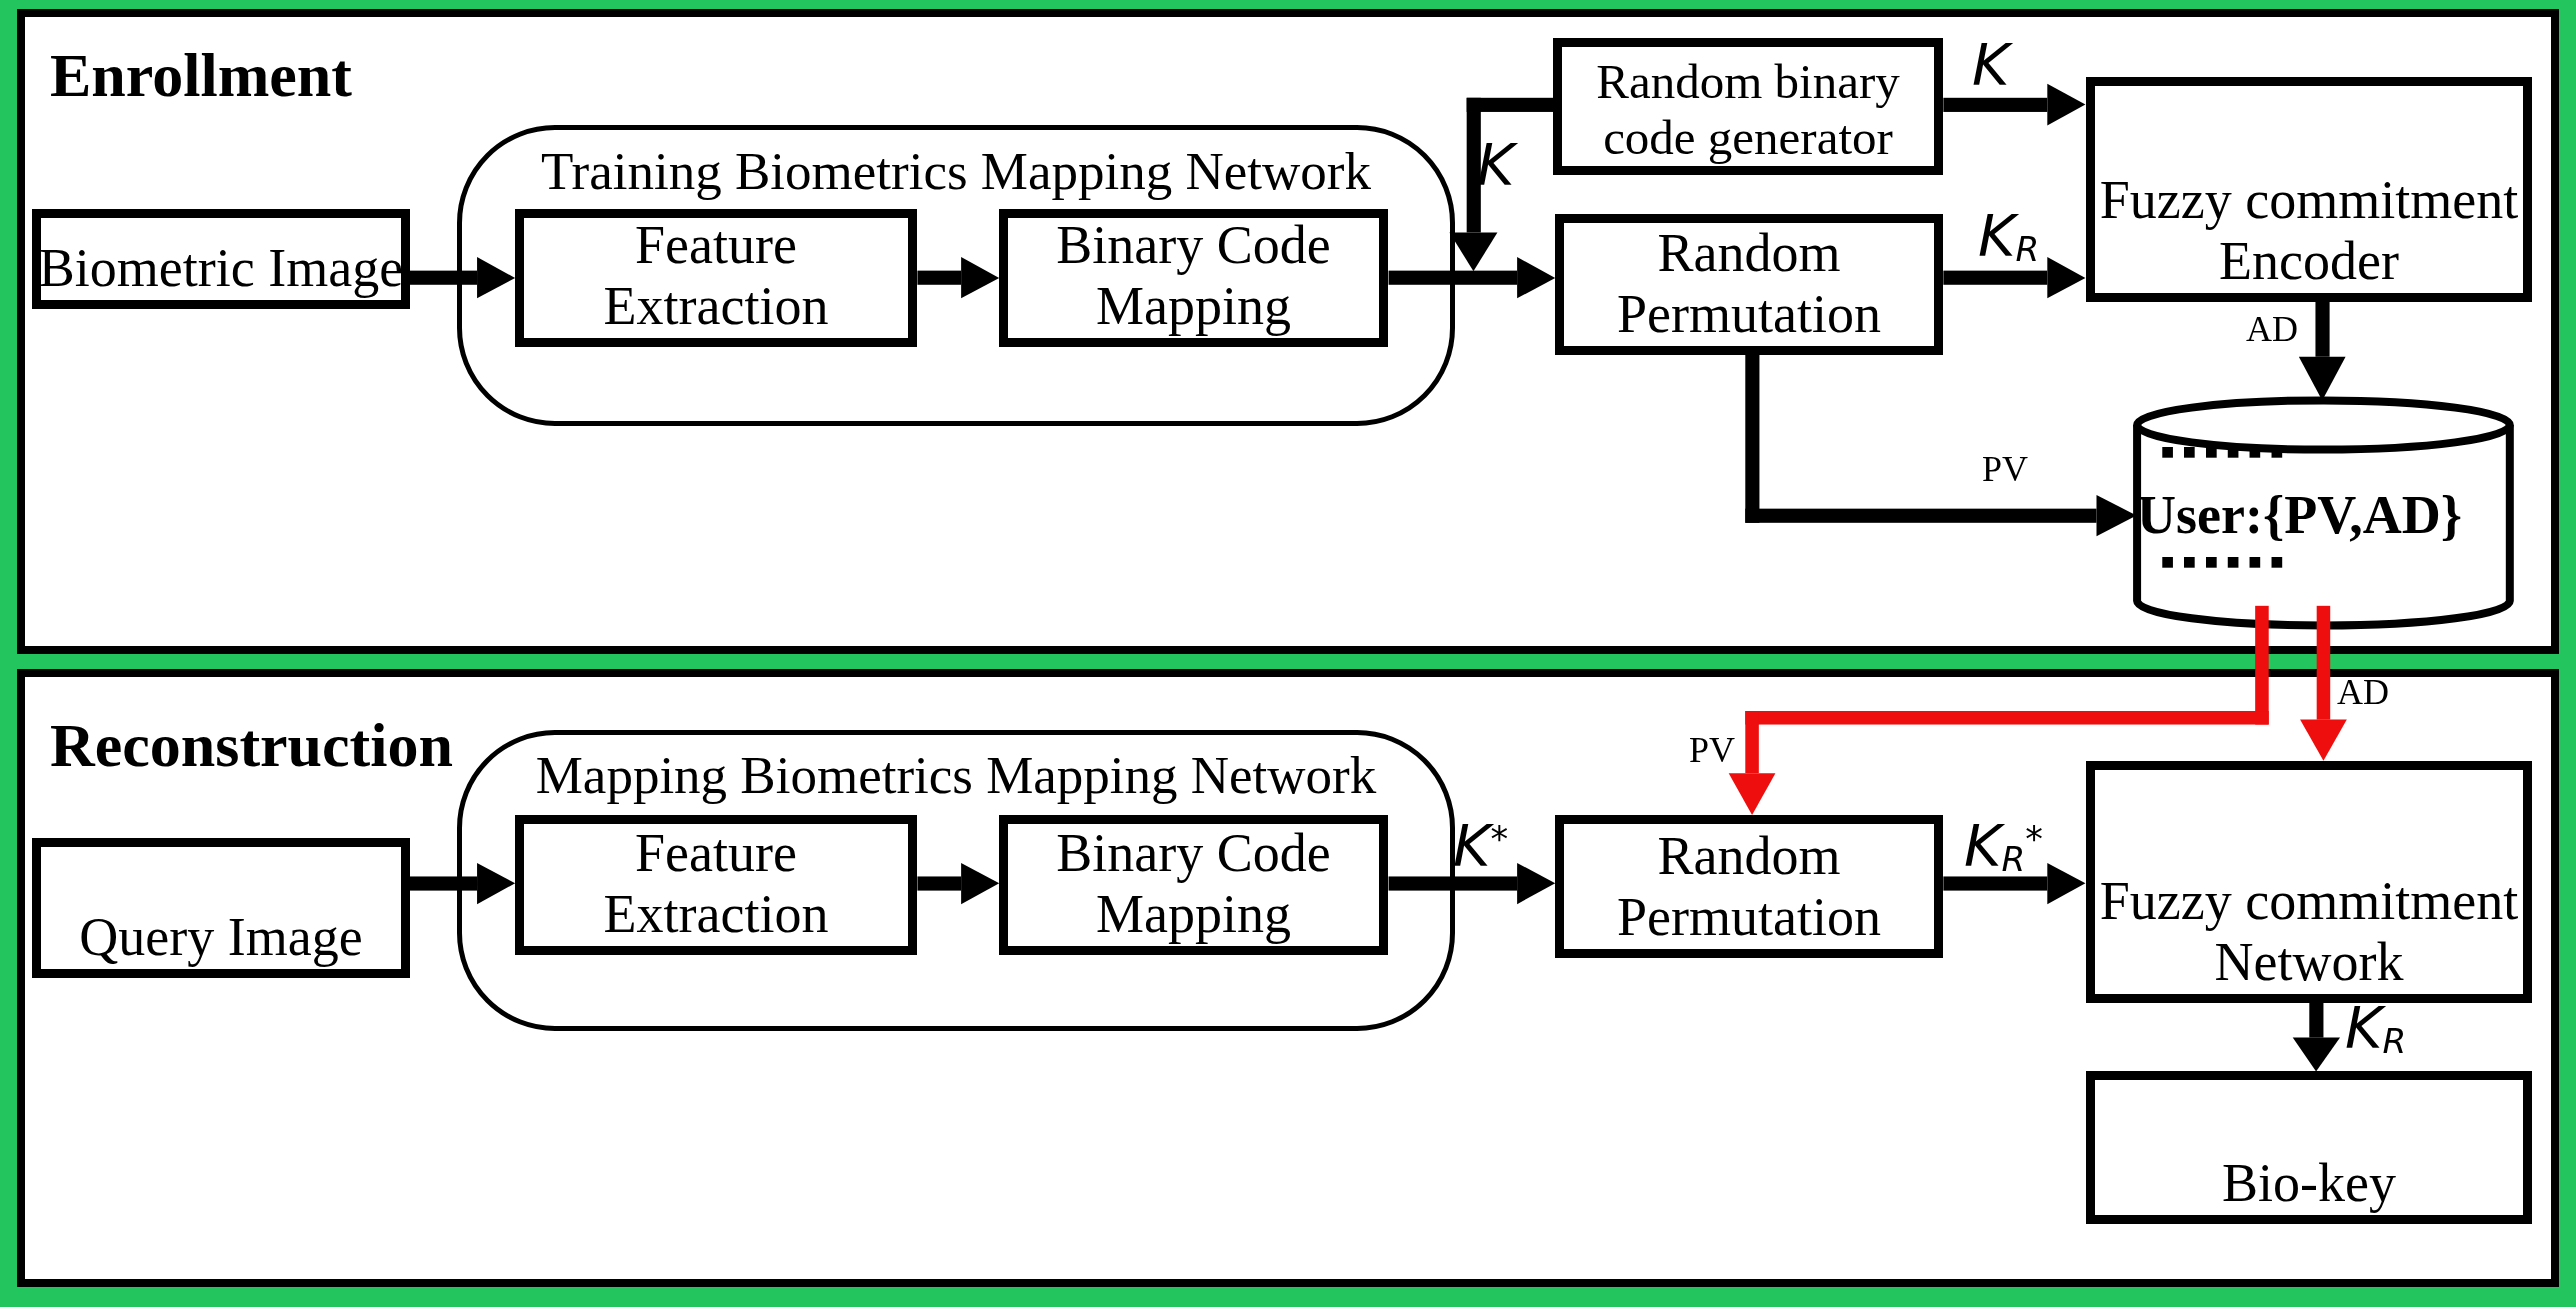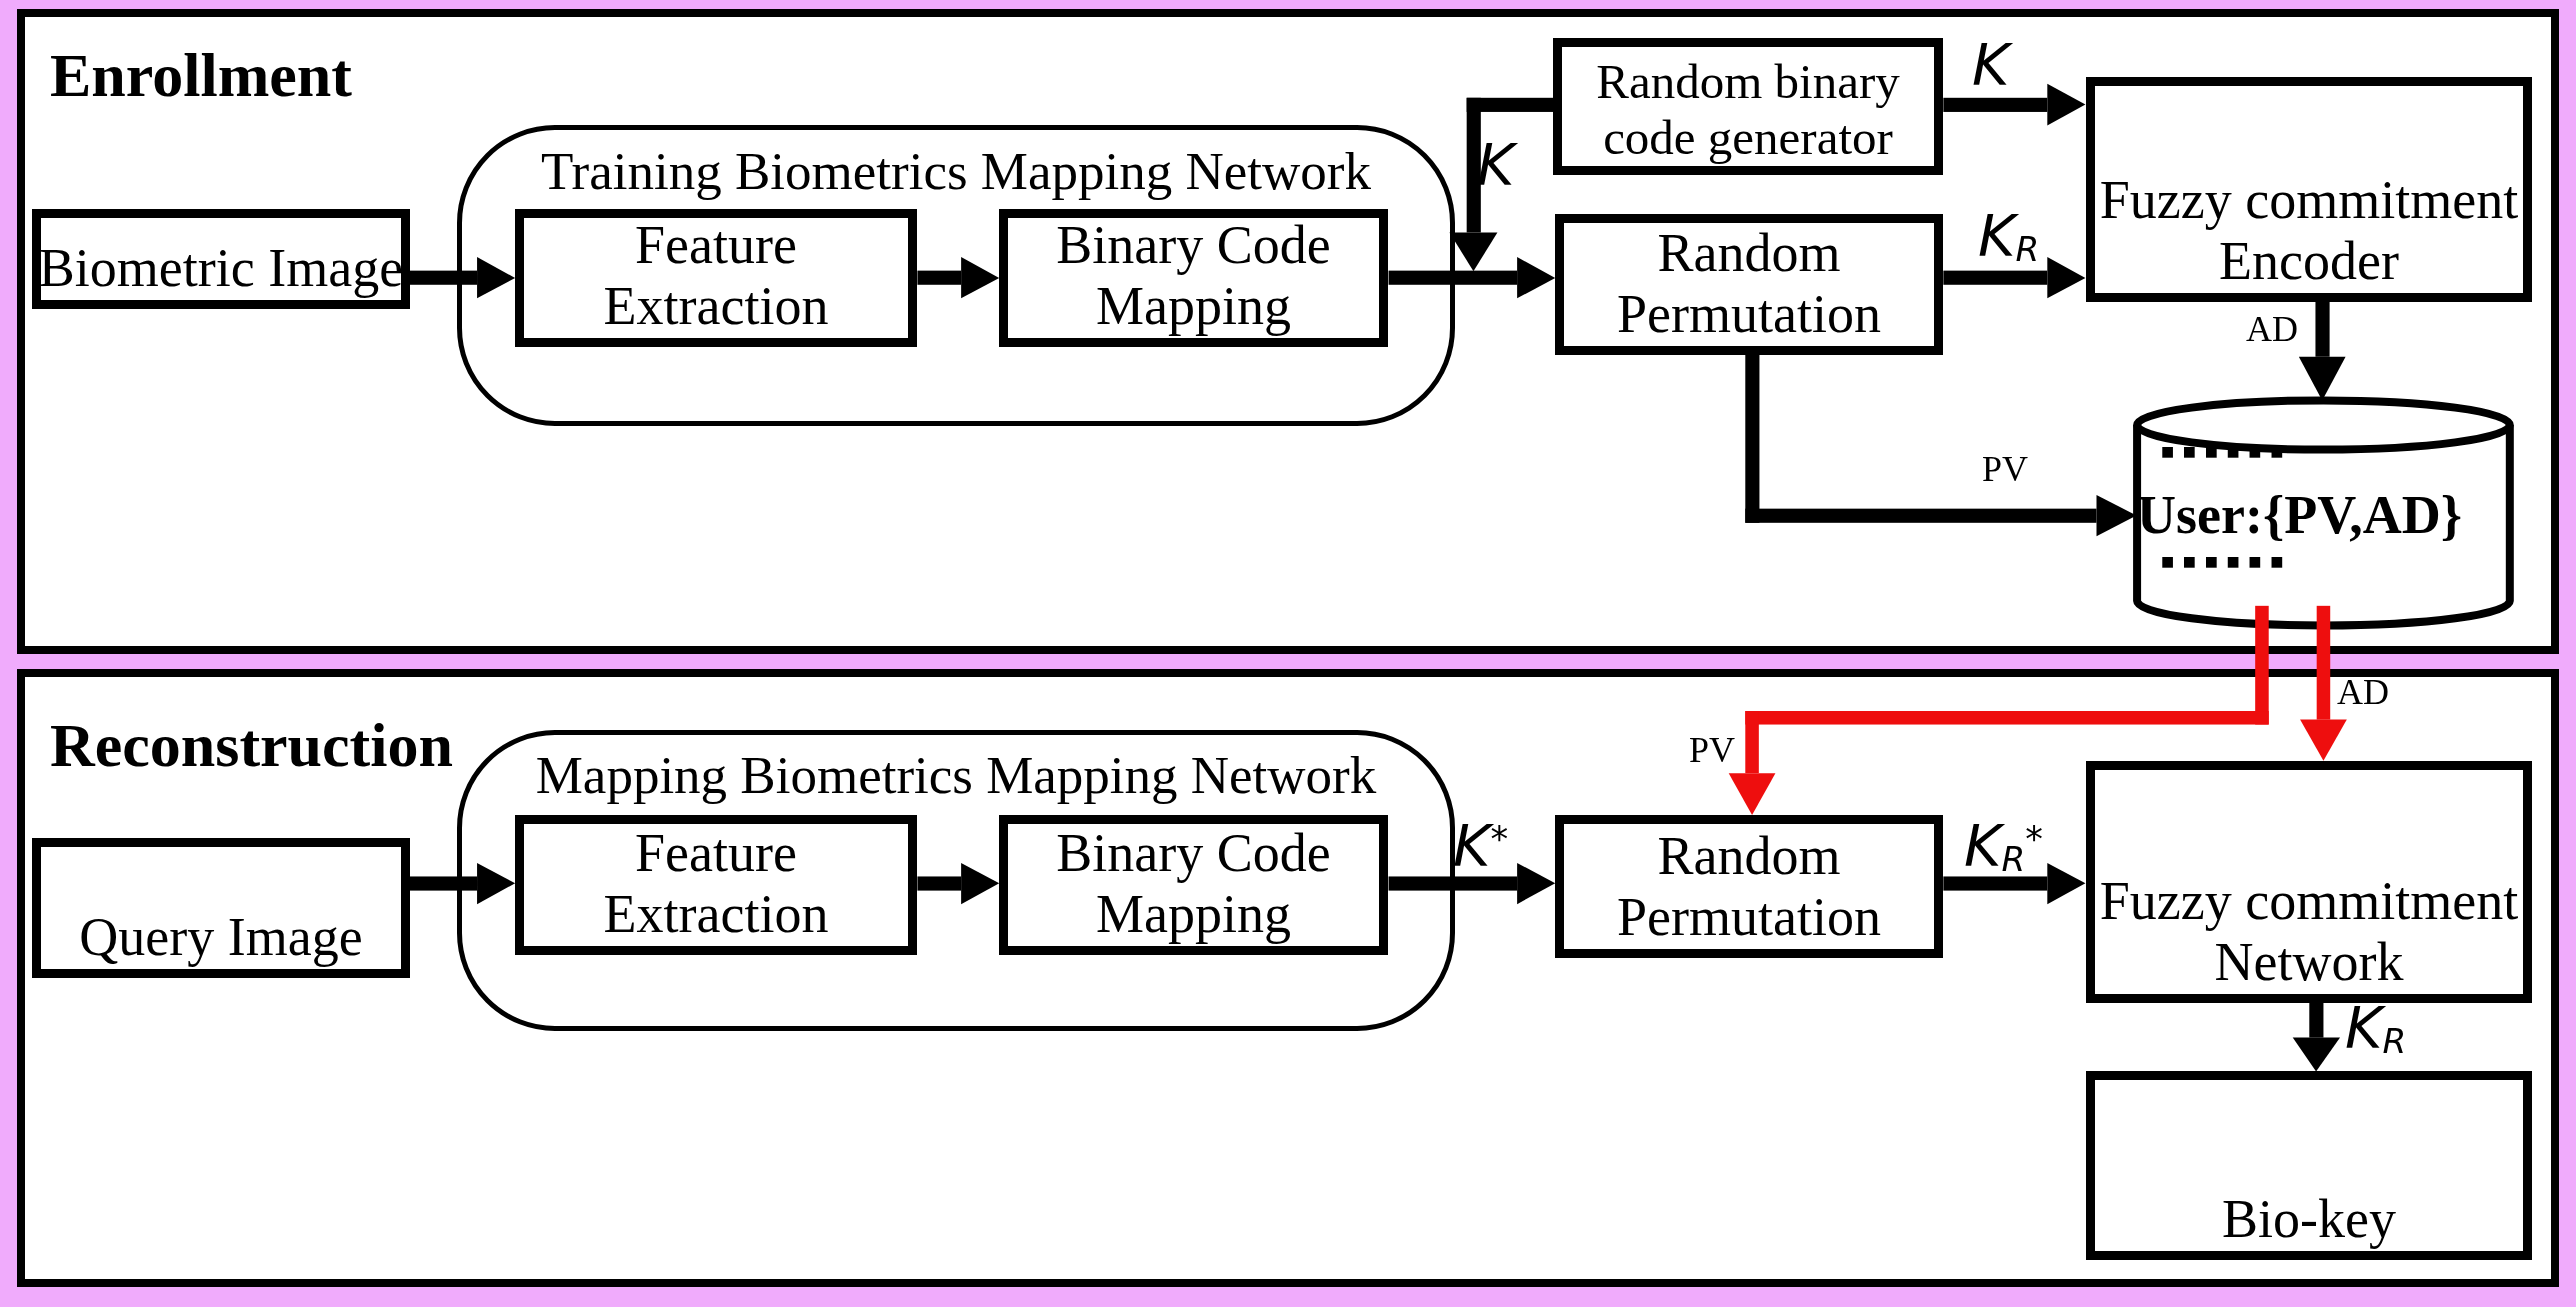--- a/index.html
+++ b/index.html
@@ -1,16 +1,16 @@
 <!DOCTYPE html>
 <html style="font-size:9.8px"><head>
 <meta charset="utf-8">
 <style>
   html,body{margin:0;padding:0;background:#fff;}
-  #stage{position:relative;width:2576px;height:1307px;background:#f0abfc;overflow:hidden;
+  #stage{position:relative;width:2576px;height:1307px;background:#22c55e;overflow:hidden;
          font-family:"Liberation Serif",serif;color:#000;}
   .panel{position:absolute;border:8px solid #000;background:#fff;box-sizing:border-box;z-index:1;}
   .ptitle{position:absolute;font-size:62px;font-weight:bold;line-height:1;z-index:6;white-space:nowrap;}
   .container{position:absolute;border:5.5px solid #000;border-radius:98px;background:#fff;box-sizing:border-box;z-index:2;}
   .ctitle{position:absolute;font-size:53px;line-height:1;text-align:center;z-index:3;white-space:nowrap;}
   .box{position:absolute;border:9.8px solid #000;background:#fff;box-sizing:border-box;z-index:3;
        display:flex;flex-direction:column;align-items:center;justify-content:flex-end;
        font-size:54px;line-height:1.14;text-align:center;}
   .box span{display:block;white-space:nowrap;}
   .box.small{font-size:49px;}
@@ -88,21 +88,21 @@
   <div class="box" style="left:1555px;top:815px;width:388px;height:143px;">
     <span>Random</span>
     <span>Permutation</span>
   </div>
 
   <div class="box" style="left:2086px;top:761px;width:446px;height:242px;">
     <span>Fuzzy commitment</span>
     <span>Network</span>
   </div>
 
-  <div class="box" style="left:2086px;top:1071px;width:446px;height:189px;">
+  <div class="box" style="left:2086px;top:1071px;width:446px;height:153px;">
     <span>Bio-key</span>
   </div>
 
   <div class="dots" style="left:2161px;top:444px;">■■■■■■</div>
   <div class="dbtext" style="left:2137px;top:488px;width:373px;">User:{PV,AD}</div>
   <div class="dots" style="left:2161px;top:554px;">■■■■■■</div>
 
   <svg id="overlay" width="2576" height="1307" viewBox="0 0 4187 2125">
 
     <g>

